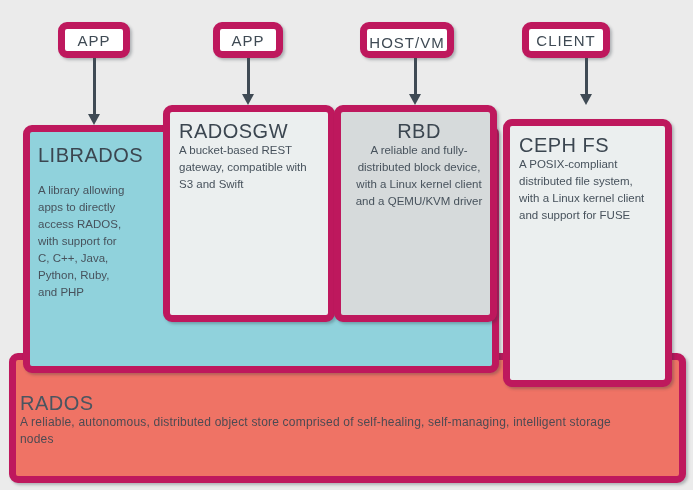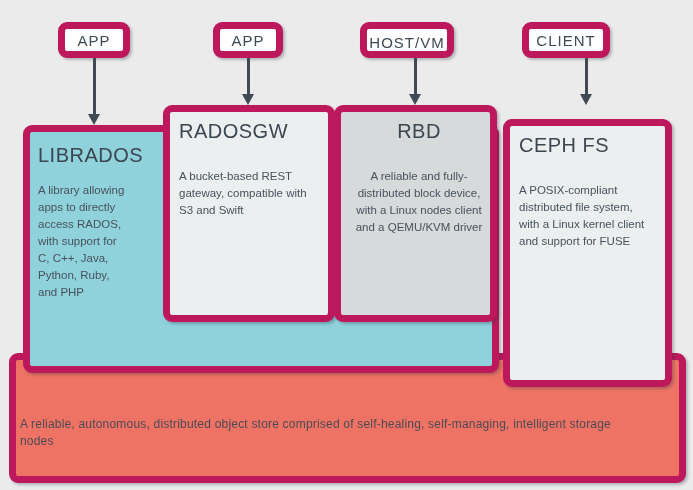--- a/index.html
+++ b/index.html
@@ -36,30 +36,30 @@
   .arrow-2 .stem, .arrow-3 .stem, .arrow-4 .stem { height:36px; }
   .arrow-2 .head, .arrow-3 .head, .arrow-4 .head { top:36px; }
 
   
   .panel-title {
     font-size:20px; letter-spacing:0.5px; color:#3b4650;
     line-height:22px; white-space:pre;
   }
   .panel-desc {
     font-size:11.5px; line-height:17px; color:#47525c;
-    white-space:pre; margin-top:26px;
+    white-space:pre; 
   }
   .pos-librados { left:23px;  top:125px; width:476px; height:248px; background:#90d2dc; z-index:2; padding:12px 4px 0 8px; }
   .pos-librados .panel-desc { margin-top:16px; }
   .pos-radosgw  { left:163px; top:105px; width:172px; height:217px; background:#ebefef; z-index:3; padding:8px 4px 0 9px; }
   .pos-rbd      { left:334px; top:105px; width:163px; height:217px; background:#d6dadb; z-index:3; padding:8px 2px 0 9px;text-align:center; }
   .pos-cephfs   { left:503px; top:119px; width:169px; height:268px; background:#ebefef; z-index:3; padding:8px 2px 0 9px; }
   .pos-rados    { left:9px;   top:353px; width:677px; height:130px; background:#ef7365; z-index:1; padding:32px 6px 0 4px; }
   .pos-rados .panel-title { color:#4a5560; }
-  .pos-rados .panel-desc  { font-size:12px; letter-spacing:0.2px; color:#4d4a52; margin-top:24px; }
+  .pos-rados .panel-desc  { font-size:12px; letter-spacing:0.2px; color:#4d4a52; }
 </style>
 </head>
 <body>
 
 <div class="stage">
 
   <div class="box top-box pos-app1">
     <span>APP</span>
   </div>
   <div class="box top-box pos-app2">
@@ -104,30 +104,31 @@
     <div class="panel-title">RADOSGW</div>
     <div class="panel-desc">A bucket-based REST
 gateway, compatible with
 S3 and Swift</div>
   </div>
 
   <div class="box pos-rbd">
     <div class="panel-title">RBD</div>
     <div class="panel-desc">A reliable and fully-
 distributed block device,
-with a Linux nodes client
+with a Linux kernel client
 and a QEMU/KVM driver</div>
   </div>
 
   <div class="box pos-cephfs">
     <div class="panel-title">CEPH FS</div>
     <div class="panel-desc">A POSIX-compliant
 distributed file system,
 with a Linux kernel client
 and support for FUSE</div>
   </div>
 
   <div class="box pos-rados">
+    <div class="panel-title">RADOS</div>
     <div class="panel-desc">A reliable, autonomous, distributed object store comprised of self-healing, self-managing, intelligent storage
 nodes</div>
   </div>
 
 </div>
 
 </body></html>

